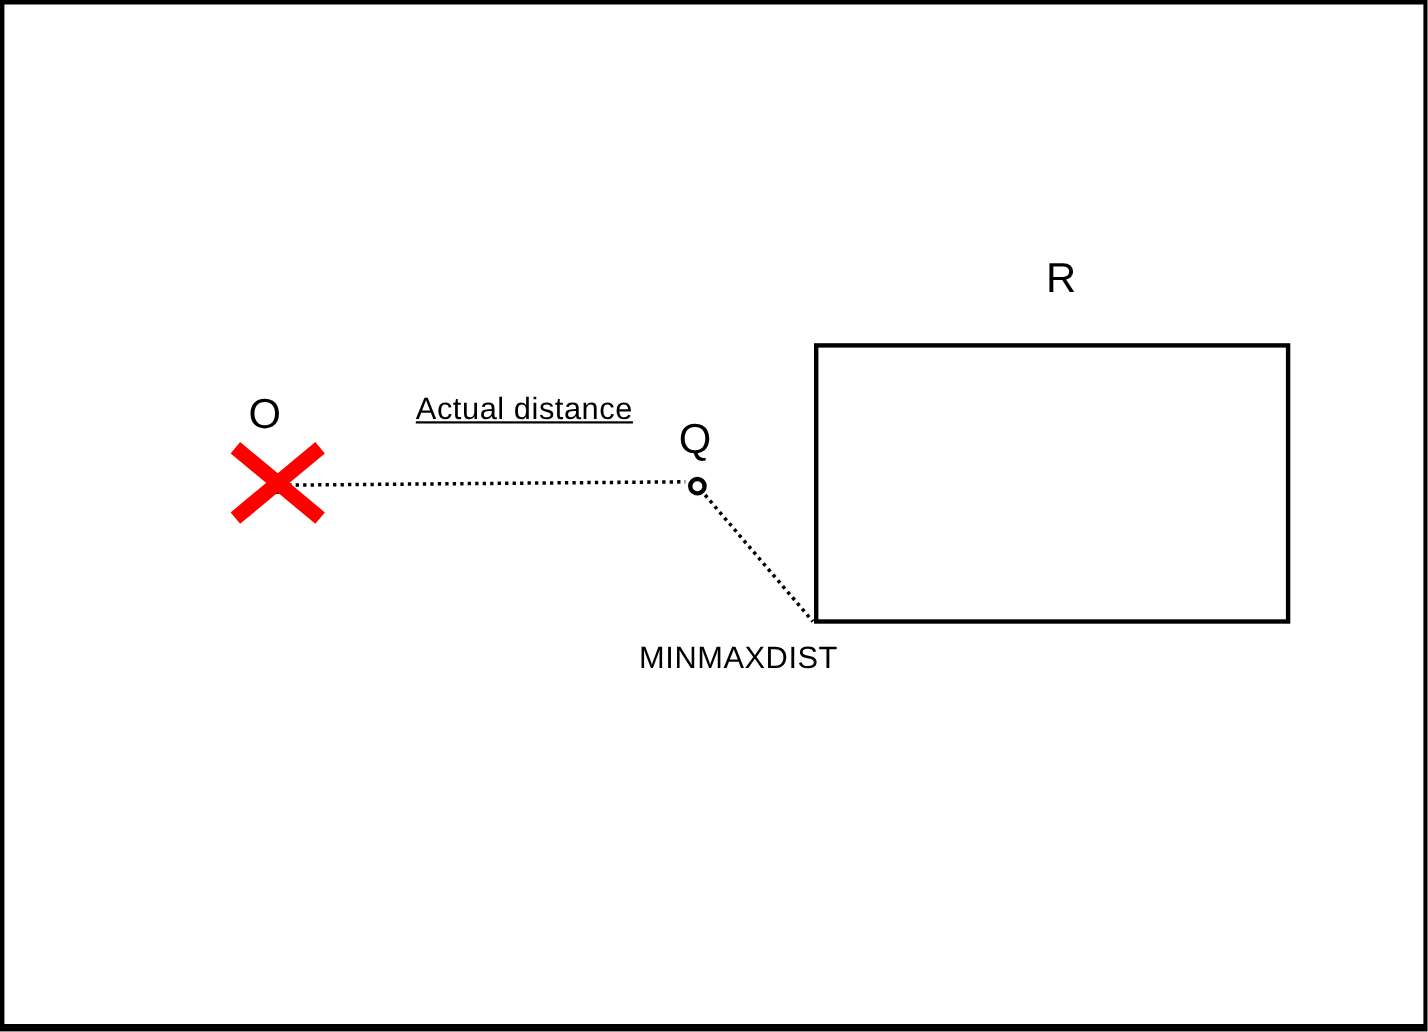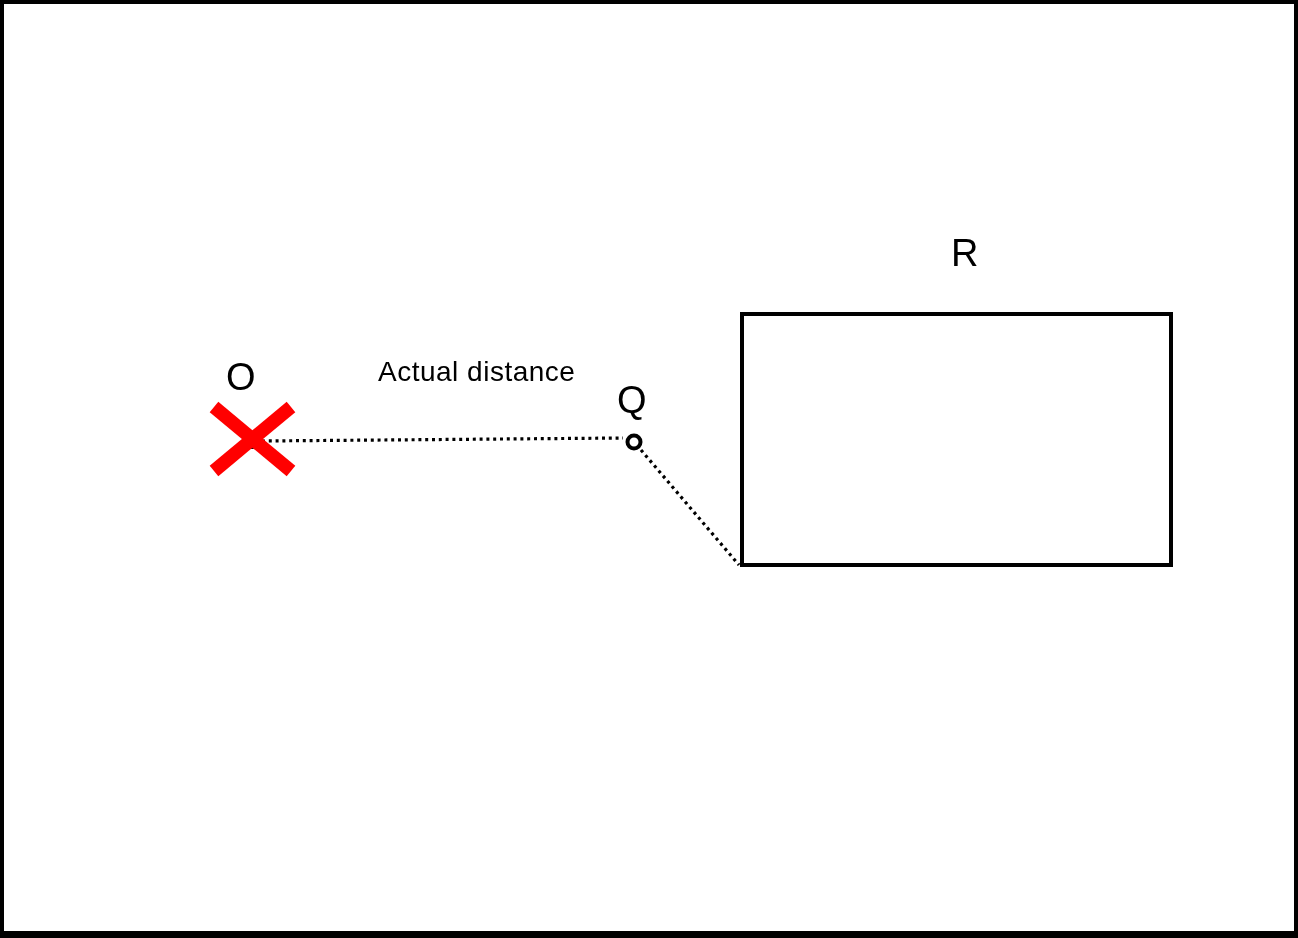--- a/index.html
+++ b/index.html
@@ -31,21 +31,21 @@
   }
   .label-point {
     font-size: 38px;
   }
   .label-caption {
     font-size: 28px;
   }
   .label-o        { left: 226px; top: 358px; }
   .label-q        { left: 617px; top: 381px; }
   .label-r        { left: 951px; top: 234px; }
-  .label-actual   { left: 378px; top: 358px; }
+  .label-actual   { left: 378px; top: 358px; text-decoration: underline; }
   .label-minmax   { left: 581px; top: 584px; }
   .border-overlay {
     position: absolute;
     inset: 0;
     box-sizing: border-box;
     border-style: solid;
     border-color: #000000;
     border-width: 4px 4px 7px 4px;
     pointer-events: none;
   }
@@ -72,16 +72,17 @@
   </svg>
 
   <div class="label label-point label-o">O</div>
 
   <div class="label label-point label-q">Q</div>
 
   <div class="label label-point label-r">R</div>
 
   <div class="label label-caption label-actual">Actual distance</div>
 
+  <div class="label label-caption label-minmax">MINMAXDIST</div>
 
   <div class="border-overlay"></div>
 
 </div>
 
 </body></html>

